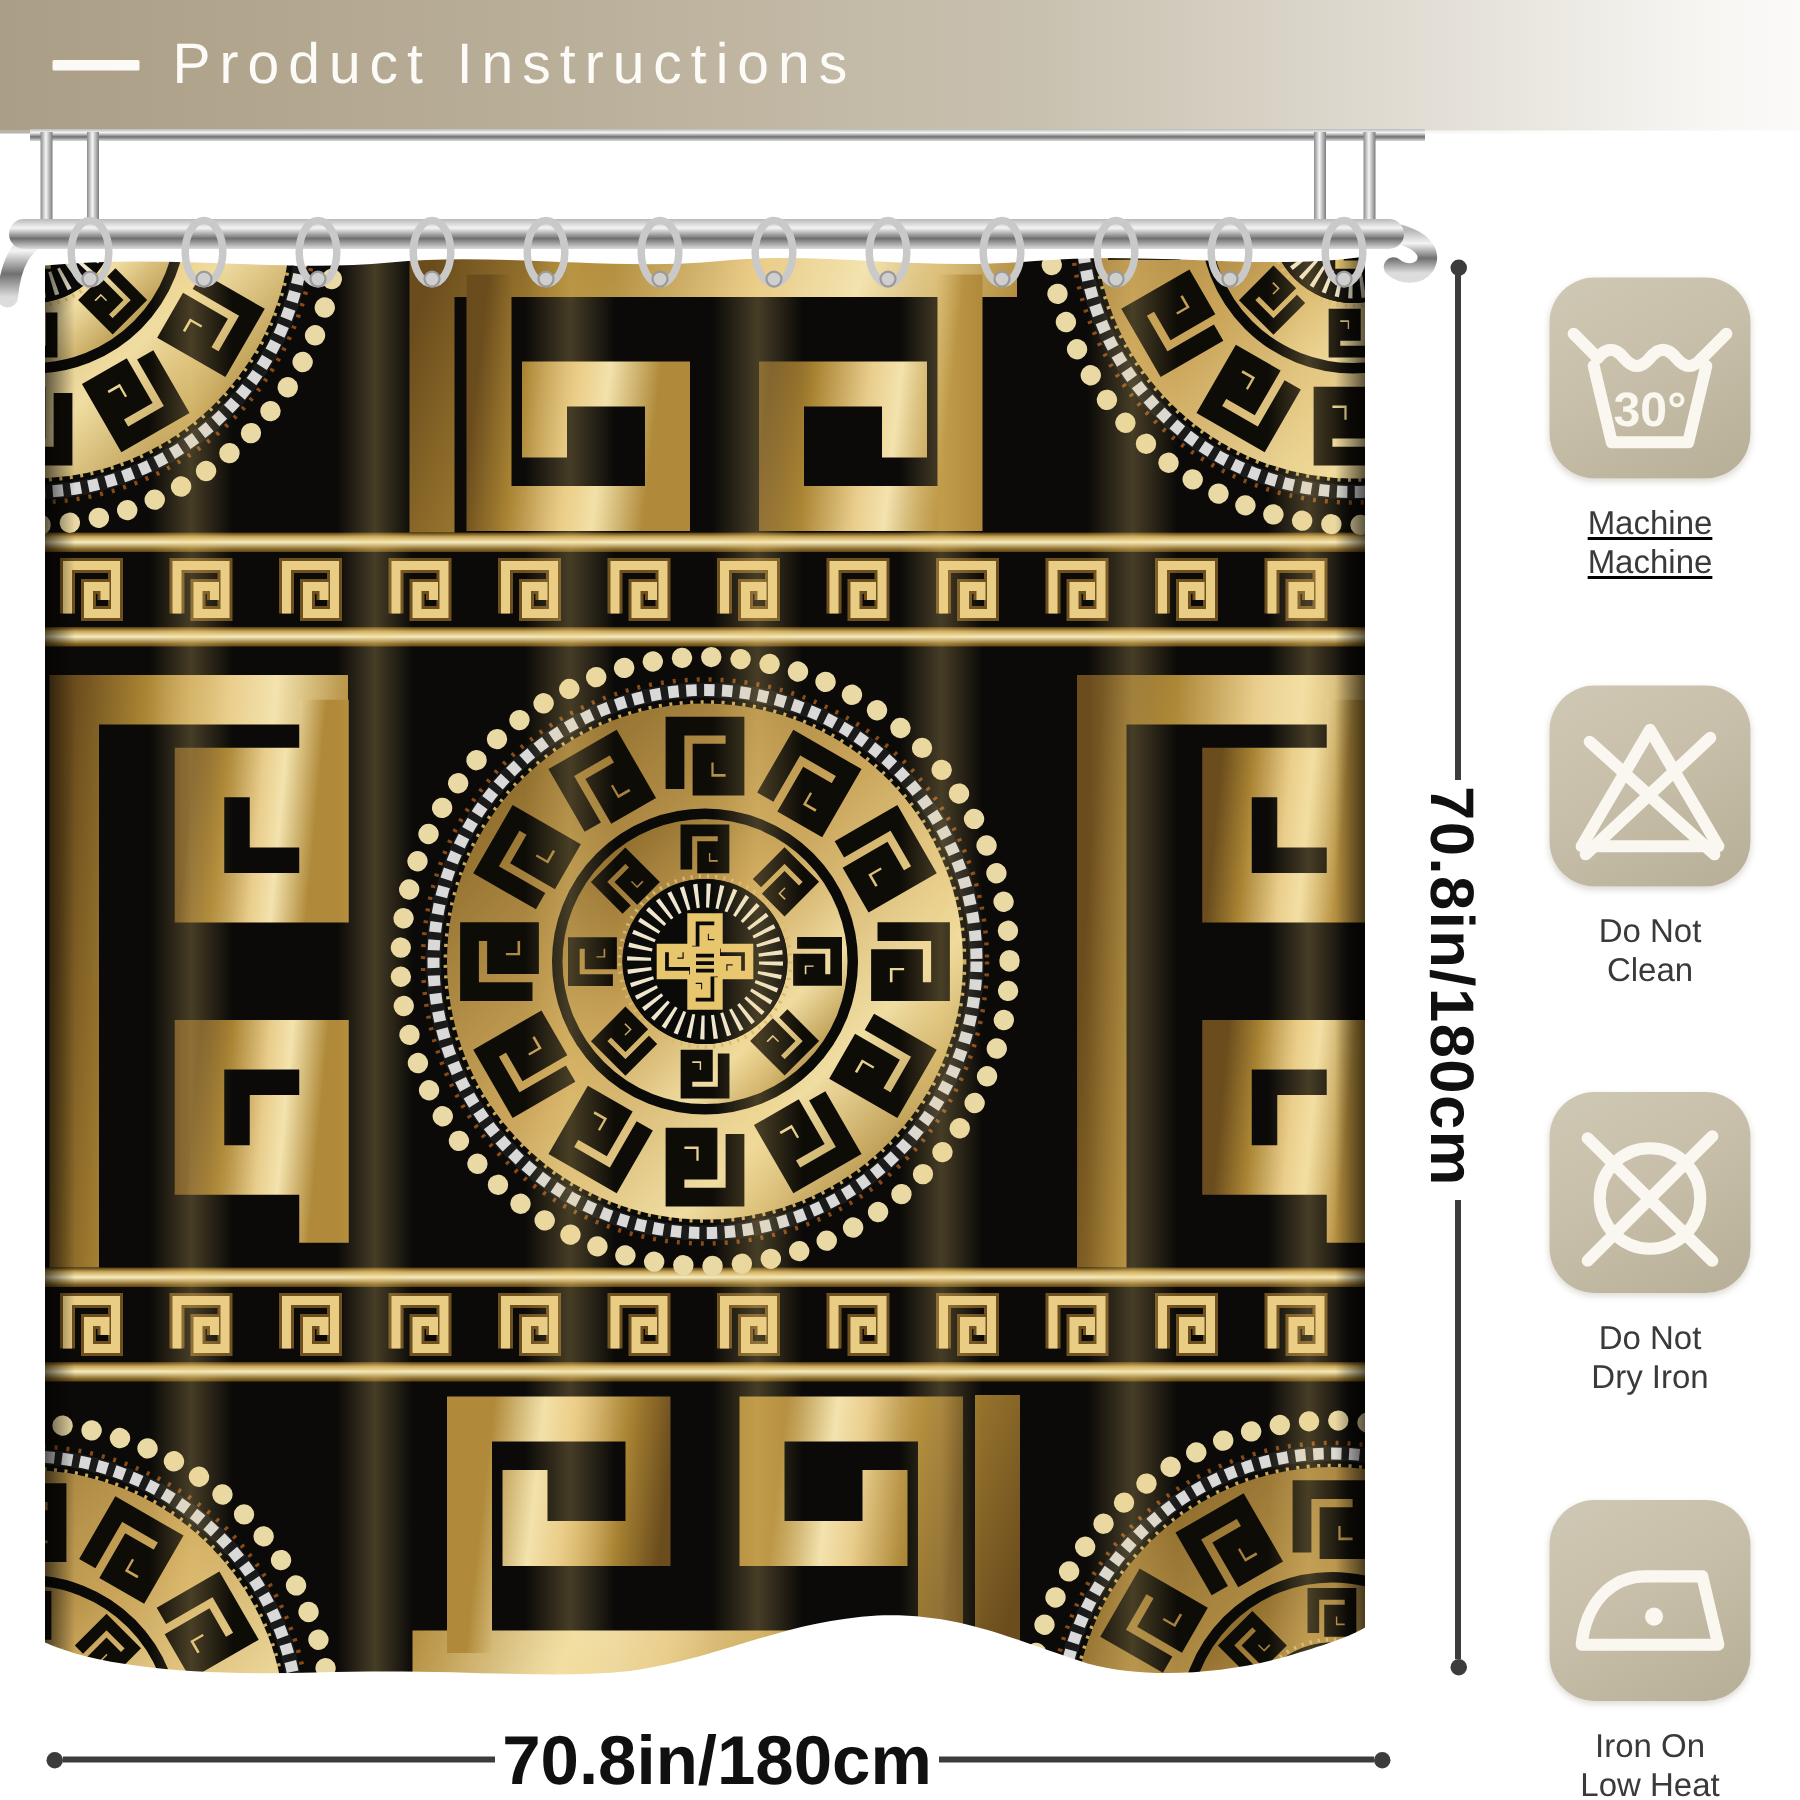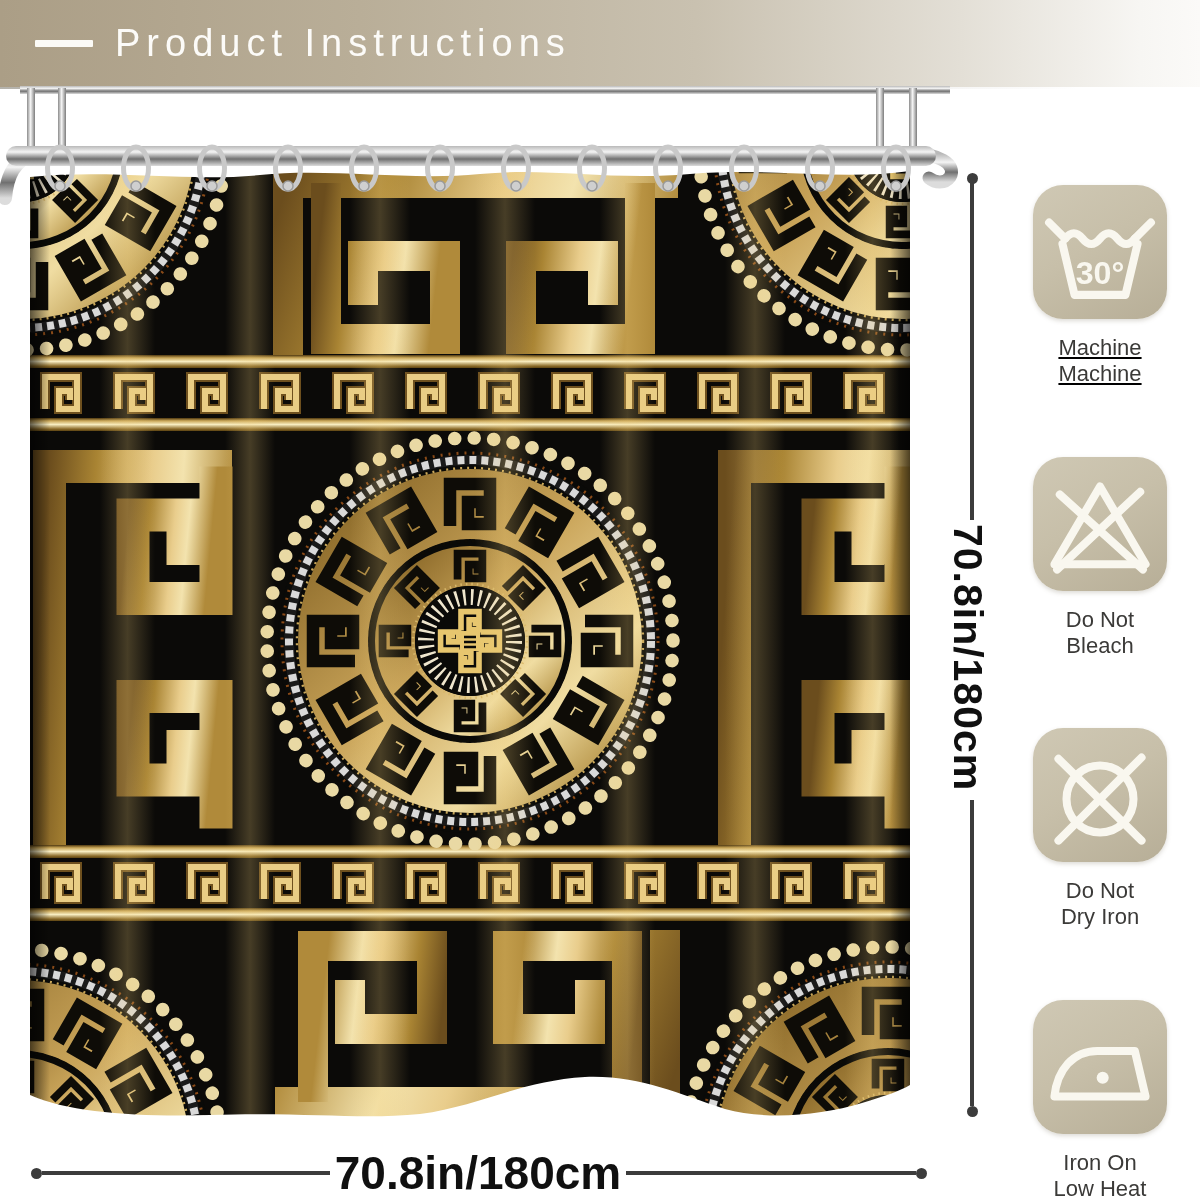--- a/index.html
+++ b/index.html
@@ -315,21 +315,21 @@
 
   <div class="care-item" style="top:457px;">
     <svg class="care-icon" viewBox="0 0 100 100">
       <g stroke="#f9f7ef" stroke-width="6" fill="none" stroke-linecap="round" stroke-linejoin="round">
         <path d="M50,22 L84,80 H16 Z"></path>
         <path d="M20,28 L82,84 M80,26 L18,84"></path>
       </g>
     </svg>
     <div class="care-label">
       <div>Do Not</div>
-        <div>Bleach</div>
+        <div>Clean</div>
     </div>
   </div>
 
   <div class="care-item" style="top:728px;">
     <svg class="care-icon" viewBox="0 0 100 100">
       <g stroke="#f9f7ef" stroke-width="6" fill="none" stroke-linecap="round">
         <circle cx="50" cy="53" r="25"></circle>
         <path d="M19,23 L81,84 M81,22 L19,84"></path>
       </g>
     </svg>

